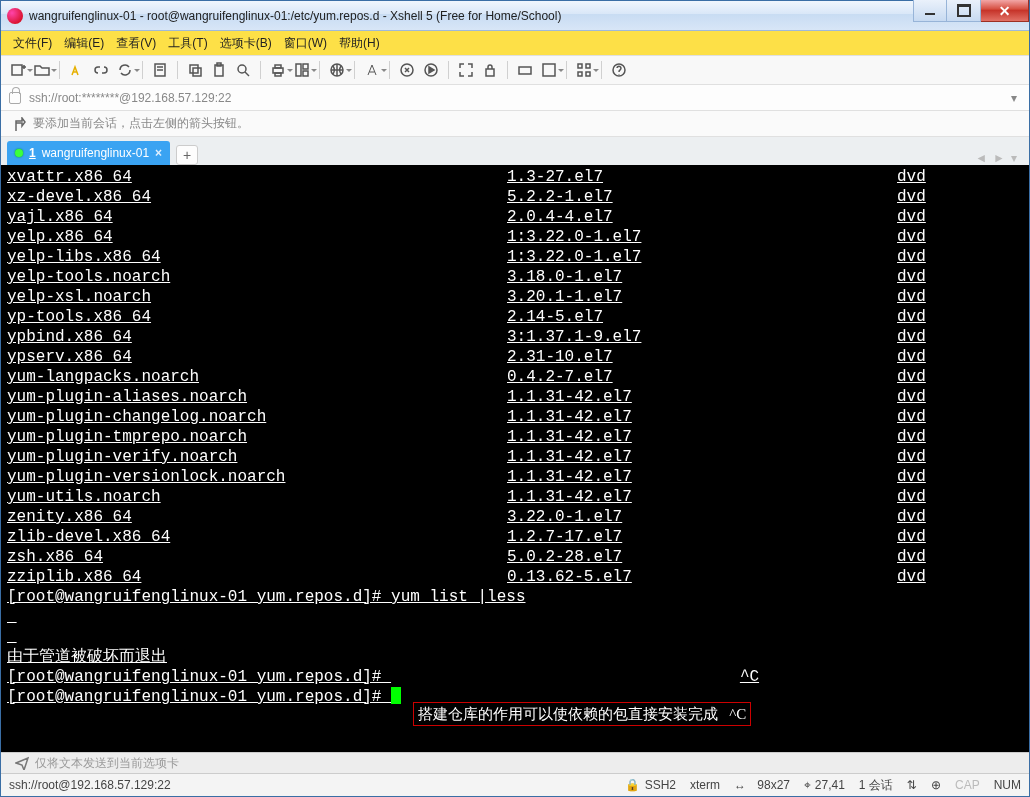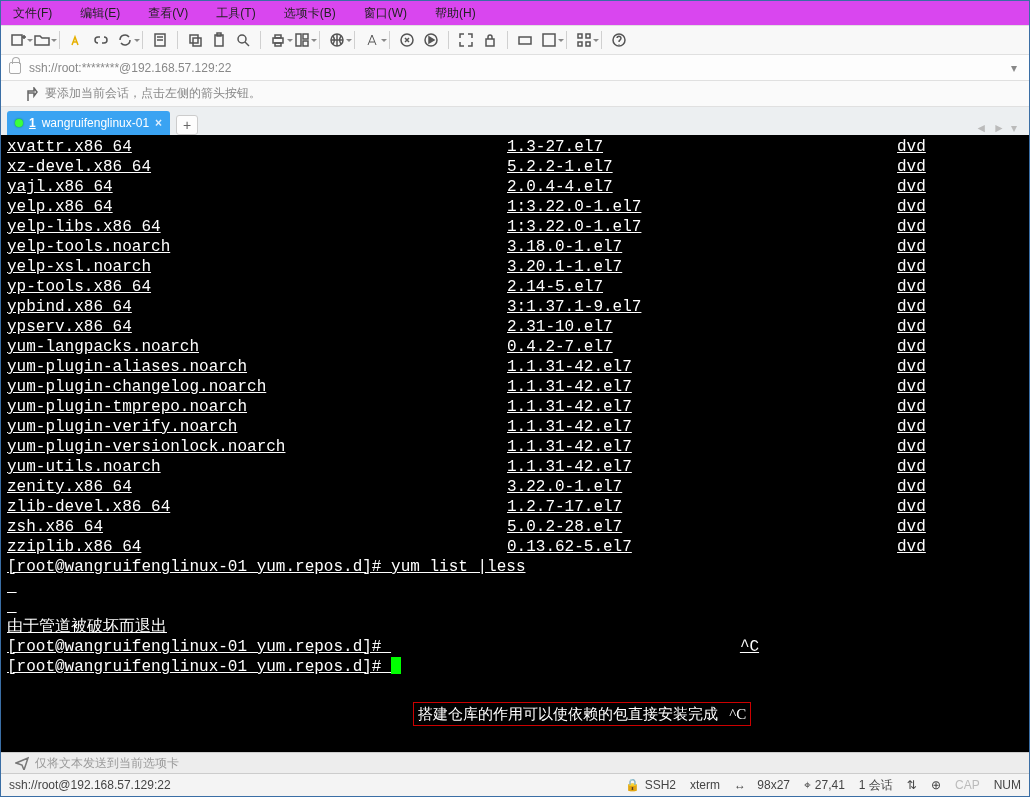--- a/index.html
+++ b/index.html
@@ -7,33 +7,33 @@
   .window { width:1030px; height:797px; display:flex; flex-direction:column; border:1px solid #3a6ea5; background:#fff; }
   .titlebar { height:30px; background:linear-gradient(to bottom,#f0f6fd,#d9e7f8 45%,#c8dcf3 46%,#d8e6f7); display:flex; align-items:center; padding:0 0 0 6px; border-bottom:1px solid #9fb9d9; }
   .titlebar .appicon { width:16px; height:16px; background:radial-gradient(circle at 5px 5px,#f4a,#c00); border-radius:50%; margin-right:6px; }
   .titlebar .title { flex:1; color:#222; font-size:12px; }
   .winbtns { display:flex; height:100%; }
   .winbtn { width:34px; height:22px; margin-top:-1px; display:flex; align-items:center; justify-content:center; background:linear-gradient(to bottom,#eaf1fb,#c7daf1); border:1px solid #97b4d8; border-top:none; font-family:Arial; font-size:10px; color:#333; cursor:pointer; }
   .winbtn + .winbtn { border-left:none; }
   .winbtn.min::before{content:"";display:block;width:10px;height:2px;background:#333;margin-top:6px;}
   .winbtn.max::before{content:"";display:block;width:10px;height:8px;border:2px solid #333;border-top-width:3px;}
   .winbtn.close { width:48px; background:linear-gradient(to bottom,#f2a6a6,#d54b3d 45%,#c43026 46%,#e27166); color:#fff; font-size:14px; font-weight:bold; border-color:#9c2f24;}
-  .menubar { height:24px; background:#d946ef; display:flex; align-items:center; padding:0 8px; gap:20px; color:#222; }
+  .menubar { height:24px; background:#fde047; display:flex; align-items:center; padding:0 8px; gap:4px; color:#222; }
   .menubar span { padding:2px 4px; cursor:default; }
   .toolbarwrap { background:#f8f8f8; }
   .toolbar { height:30px; border-top:1px solid #e0e0e0; border-bottom:1px solid #e0e0e0; display:flex; align-items:center; padding:0 8px; gap:6px;}
   .tbicon { width:18px; height:18px; display:inline-flex; align-items:center; justify-content:center; cursor:pointer; color:#555; position:relative;}
   .tbicon.dd::after{content:"";border:3px solid transparent;border-top-color:#888;position:absolute;right:-6px;top:8px;}
   .sep { width:1px; height:18px; background:#d0d0d0; margin:0 2px; }
   .addrbar { height:26px; border-bottom:1px solid #e0e0e0; display:flex; align-items:center; padding:0 8px; color:#888; background:#fdfdfd;}
   .addrbar .lock{width:12px;height:12px;border:1px solid #aaa;border-radius:2px;margin-right:6px;position:relative;}
   .addrbar .lock::before{content:"";position:absolute;top:-6px;left:2px;width:6px;height:6px;border:1px solid #aaa;border-bottom:none;border-radius:4px 4px 0 0;}
   .addrbar input{flex:1;border:none;outline:none;background:transparent;font-size:12px;color:#888;font-family:inherit;}
   .addrbar .ddicon{color:#888;padding:0 4px;}
-  .infobar { height:26px; border-bottom:1px solid #e0e0e0; display:flex; align-items:center; padding:0 24px; color:#888; background:#fafafa;}
+  .infobar { height:26px; border-bottom:1px solid #e0e0e0; display:flex; align-items:center; padding:0 12px; color:#888; background:#fafafa;}
   .infobar .arrowbox{width:14px;height:14px;margin-right:6px;display:inline-flex;align-items:center;justify-content:center;color:#666;}
   .tabs { height:28px; background:#eceff1; display:flex; align-items:flex-end; padding:0 6px; position:relative;}
   .tab { height:24px; background:#3aa3f2; color:#fff; display:flex; align-items:center; padding:0 8px; border-radius:3px 3px 0 0; font-size:12px; gap:6px; cursor:pointer;}
   .tab .dot{width:8px;height:8px;border-radius:50%;background:#3cff3c;box-shadow:0 0 2px #090;}
   .tab .num{font-weight:bold;text-decoration:underline;}
   .tab .x{color:#e0f0ff;font-weight:bold;cursor:pointer;}
   .addtab{width:22px;height:20px;background:#fdfdfd;border:1px solid #ccc;border-radius:3px;display:flex;align-items:center;justify-content:center;margin-left:6px;color:#666;cursor:pointer;font-size:14px;line-height:1;}
   .tabarrows{margin-left:auto;display:flex;gap:6px;color:#bbb;padding-right:6px;}
   .terminal { flex:1; background:#000; color:#fff; font-family:"Consolas","Courier New",monospace; font-size:16px; line-height:20px; padding:2px 6px 6px 6px; overflow:hidden; white-space:pre; position:relative;text-decoration:underline;}
   .terminal .row{display:flex;}
@@ -49,20 +49,29 @@
   .statusbar .cell{display:flex;align-items:center;gap:4px;color:#444;}
   .statusbar .cap{color:#bbb;}
   
   svg{stroke:currentColor;fill:none;stroke-width:1.5;}
 </style>
 </head>
 <body>
 
 <div class="window">
 
+  <div class="titlebar">
+    <div class="appicon"></div>
+    <div class="title">wangruifenglinux-01 - root@wangruifenglinux-01:/etc/yum.repos.d - Xshell 5 (Free for Home/School)</div>
+    <div class="winbtns">
+      <div class="winbtn min"></div>
+      <div class="winbtn max"></div>
+      <div class="winbtn close">✕</div>
+    </div>
+  </div>
 
   <div class="menubar">
     <span>文件(F)</span>
     <span>编辑(E)</span>
     <span>查看(V)</span>
     <span>工具(T)</span>
     <span>选项卡(B)</span>
     <span>窗口(W)</span>
     <span>帮助(H)</span>
   </div>

